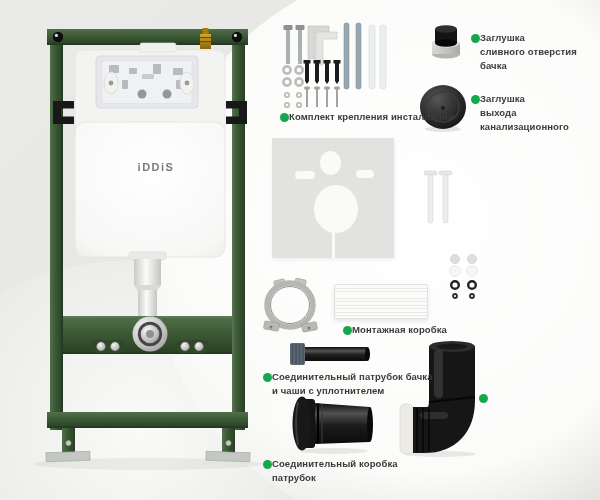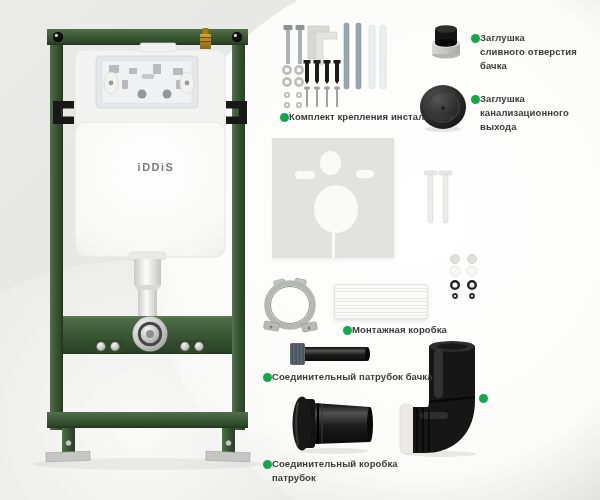--- a/index.html
+++ b/index.html
@@ -371,39 +371,40 @@
       <div>Заглушка</div>
       <div>сливного отверстия</div>
       <div>бачка</div>
     </div>
   </div>
 
   <div class="label" style="left:471px;top:92px">
     <span class="bullet"></span>
     <div class="lines">
       <div>Заглушка</div>
+      <div>выхода</div>
       <div>канализационного</div>
-      <div>выхода</div>
     </div>
   </div>
 
 
 
 
   <div class="label" style="left:343px;top:323px">
     <span class="bullet"></span>
     <div class="lines">
         <div>Монтажная коробка</div>
       </div>
   </div>
 
   <div class="label" style="left:263px;top:370px">
     <span class="bullet"></span>
     <div class="lines">
       <div>Соединительный патрубок бачка</div>
+      <div>и чаши с уплотнителем</div>
     </div>
   </div>
 
   <div class="label" style="left:263px;top:457px">
     <span class="bullet"></span>
     <div class="lines">
       <div>Соединительный коробка</div>
       <div>патрубок</div>
     </div>
   </div>

